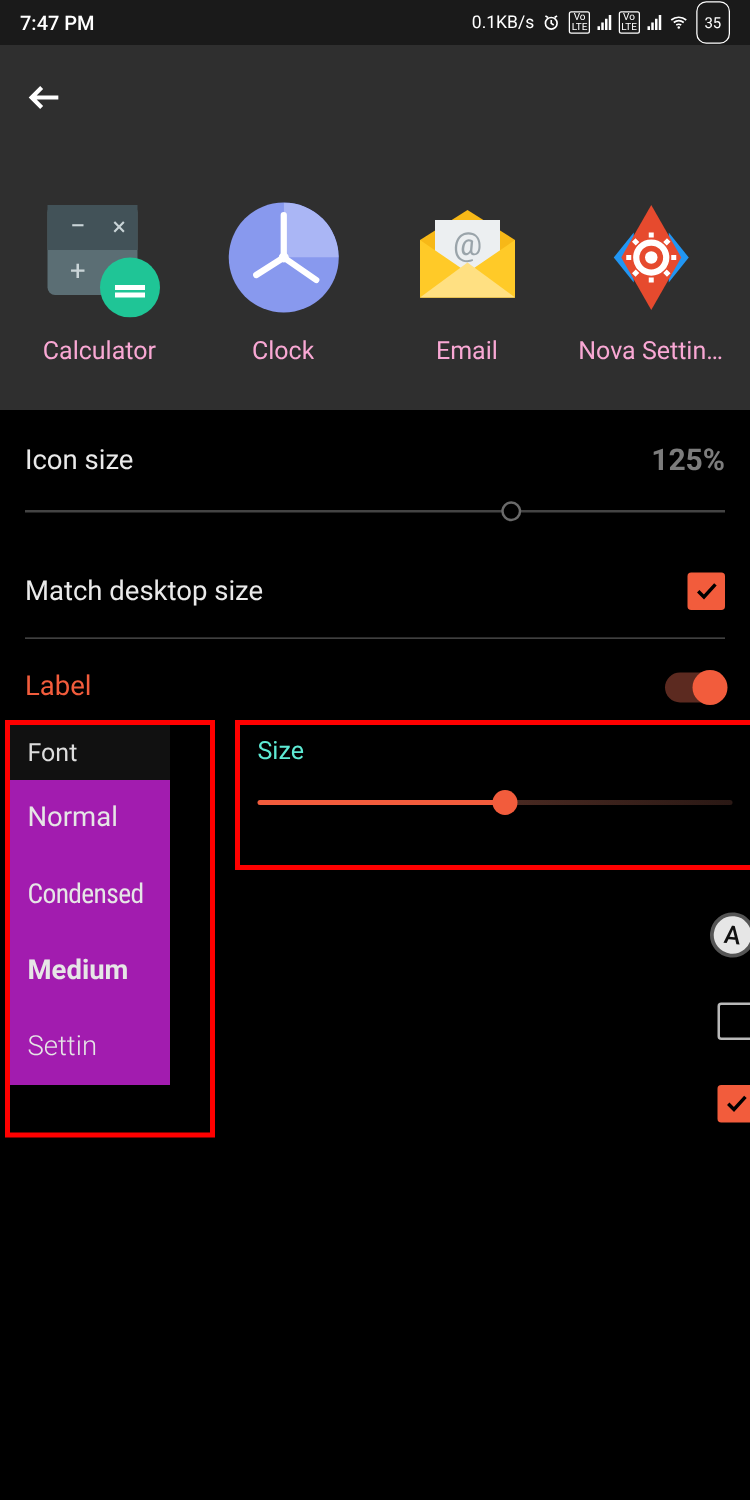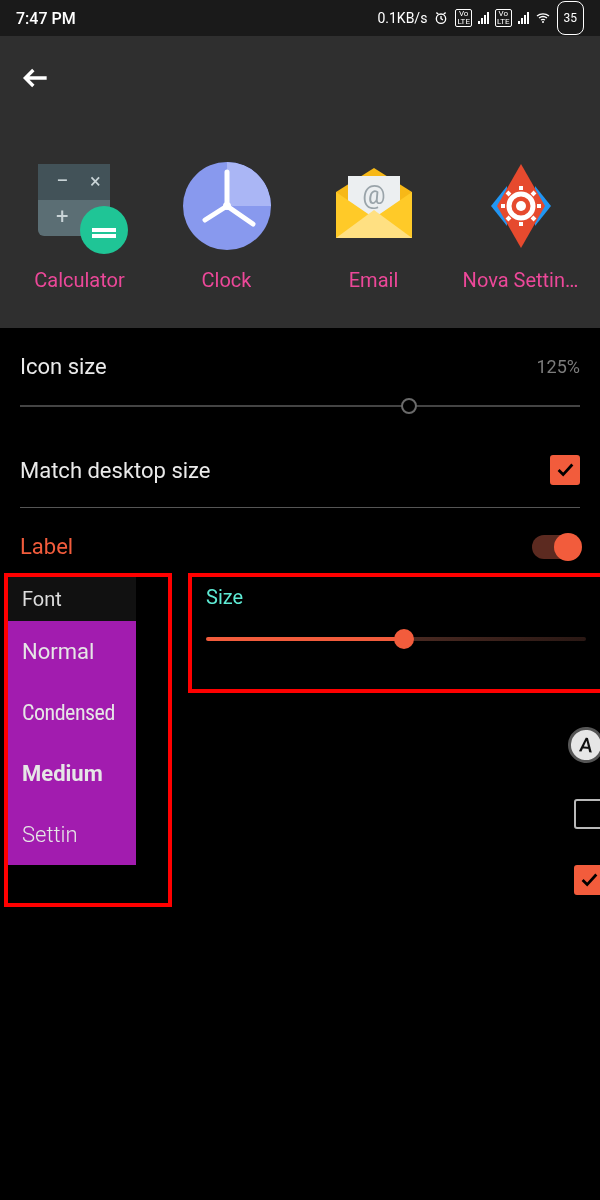--- a/index.html
+++ b/index.html
@@ -13,28 +13,28 @@
   .status-right svg { width: 16px; height: 16px; fill: #fff; }
   .batt { border: 1.5px solid #fff; border-radius: 8px; padding: 0 6px; font-size: 12px; display: flex; align-items: center; height: 34px; }
 
   
   .preview { background: #2f2f2f; padding-bottom: 36px; }
   .back-row { padding: 26px 20px 10px; }
   .back-icon svg { width: 32px; height: 32px; stroke: #fff; fill: none; stroke-width: 2.5; }
 
   .apps { display: flex; justify-content: space-around; padding: 50px 6px 0; }
   .app { width: 140px; display: flex; flex-direction: column; align-items: center; gap: 14px; }
-  .app-label { font-size: 20px; color: #ec4899; white-space: nowrap; overflow: hidden; text-overflow: ellipsis; max-width: 130px; text-align: center; }
+  .app-label { font-size: 20px; color: #f9a8d4; white-space: nowrap; overflow: hidden; text-overflow: ellipsis; max-width: 130px; text-align: center; }
   .app-icon { width: 96px; height: 96px; position: relative; }
 
   
   .settings { background: #000; padding: 0 20px; }
   .row { display: flex; align-items: center; justify-content: space-between; padding: 26px 0; }
   .row-title { font-size: 22px; color: #eaeaea; }
-  .row-value { font-size: 18px; color: #7c7c7c; }
+  .row-value { font-size: 24px; color: #7c7c7c; font-weight: bold; }
   .thin-div { height: 1px; background: #3a3a3a; width: 100%; margin-top: -4px; }
 
   
   .slider-track-dis { position: relative; height: 2px; background: #444; width: 100%; margin-bottom: 10px;}
   .slider-thumb-dis { position: absolute; top: -7px; width: 16px; height: 16px; border: 2px solid #6a6a6a; border-radius: 50%; background: #000; }
 
   
   .checkbox { width: 30px; height: 30px; border: 2.5px solid #b9b9b9; border-radius: 3px; display: flex; align-items: center; justify-content: center; }
   .checkbox.checked { background: #f25c3c; border-color: #f25c3c; }
   .checkbox svg { width: 22px; height: 22px; stroke: #000; fill: none; stroke-width: 3; }

